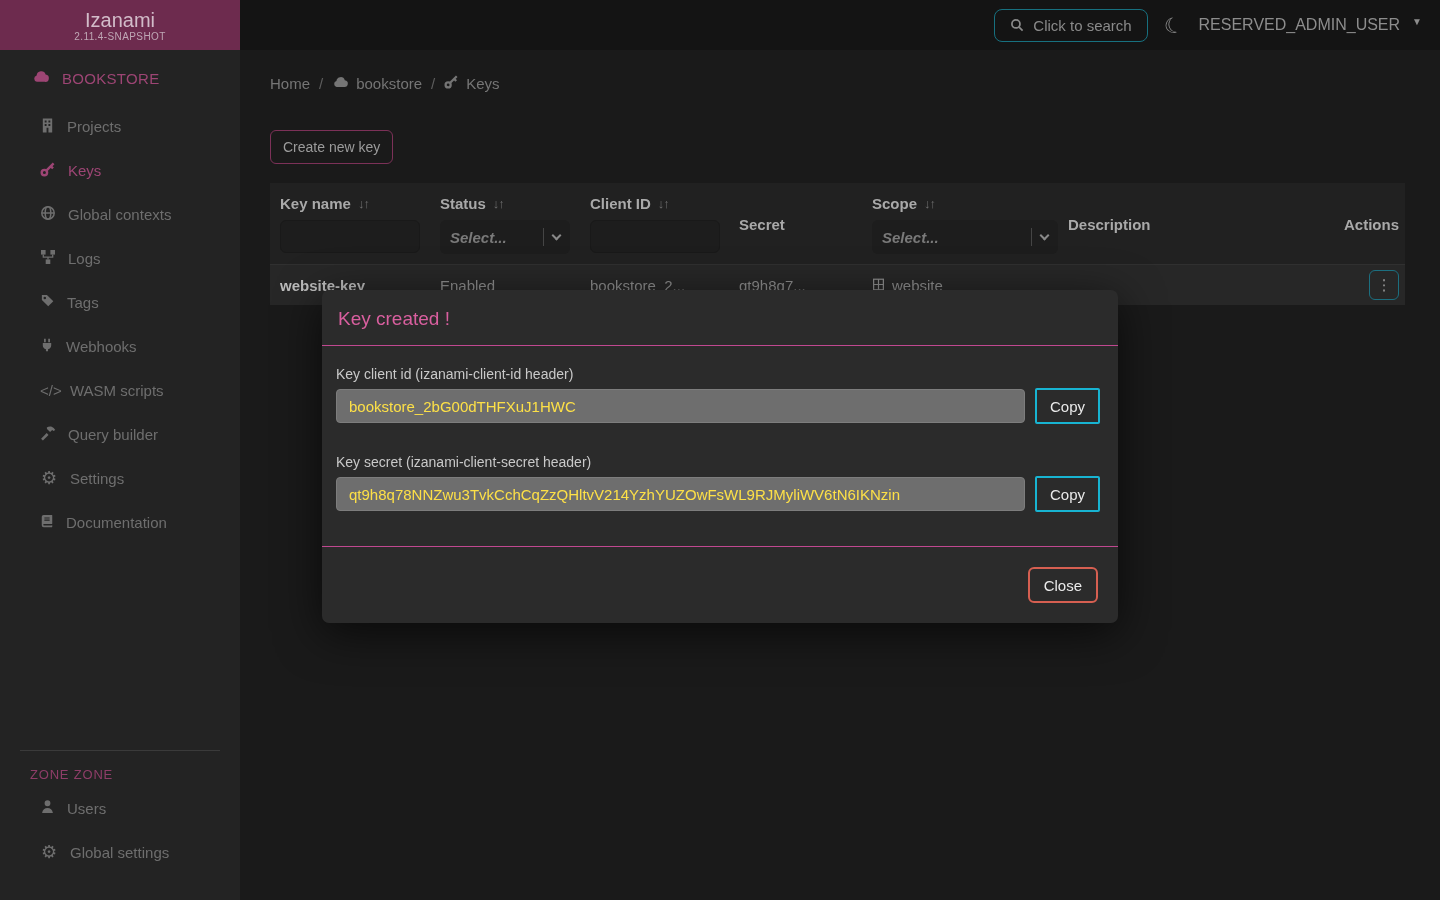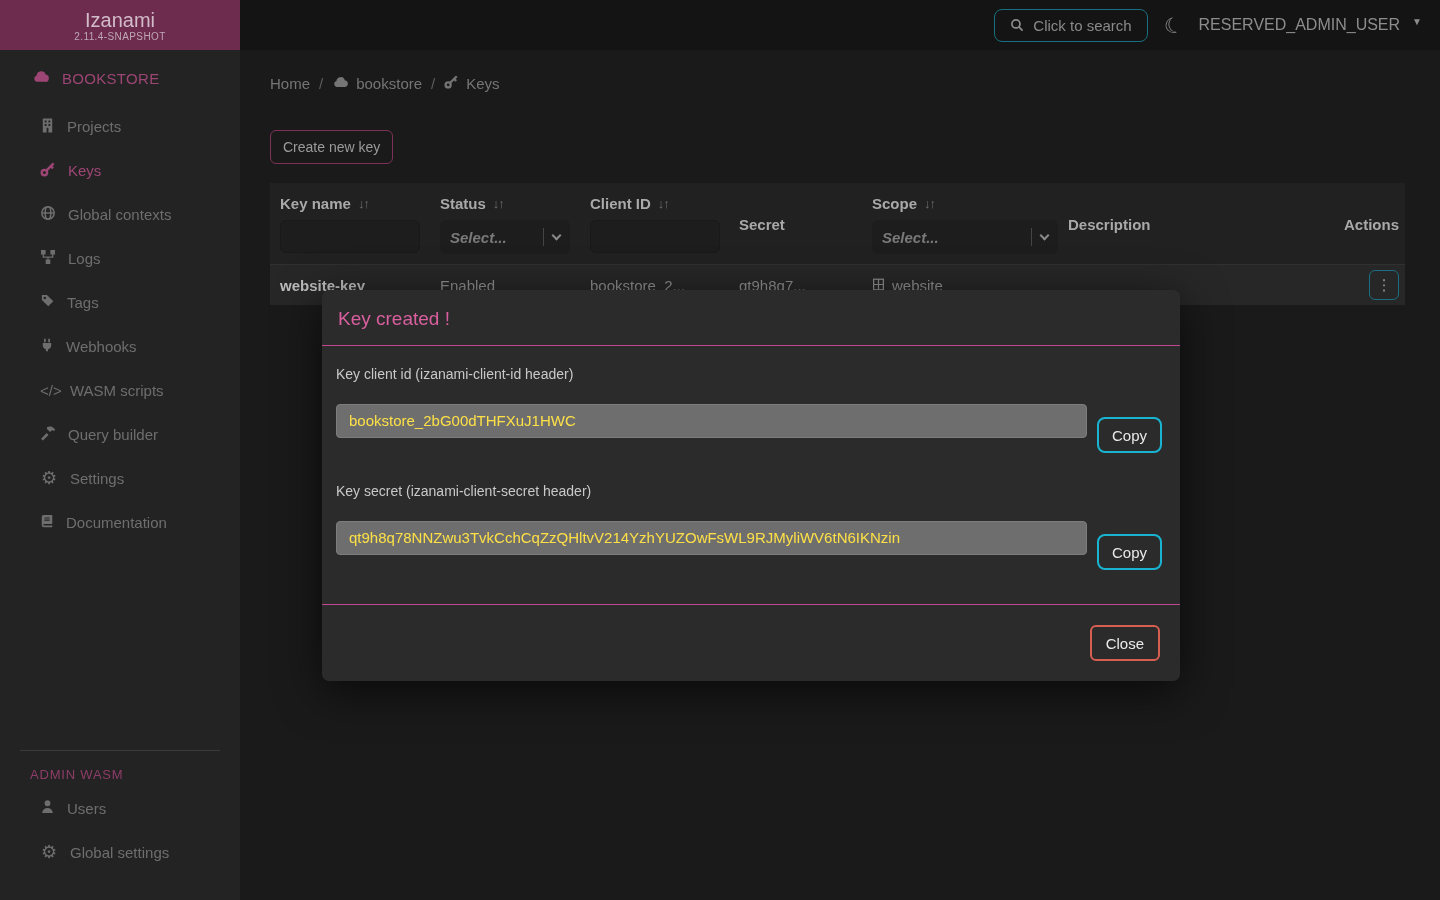--- a/index.html
+++ b/index.html
@@ -50,29 +50,29 @@
   .select { margin-top:8px; height:34px; background:#1d1d1d; border-radius:6px; display:flex; align-items:center; padding:0 10px; cursor:pointer; }
   .select-placeholder { flex:1; color:#7a7a7a; font-size:15px; font-style:italic; font-weight:bold; }
   .select-sep { width:1px; height:18px; background:#454545; margin:0 9px 0 4px; }
   .chev { width:7px; height:7px; border-right:2px solid #8a8a8a; border-bottom:2px solid #8a8a8a; transform:rotate(45deg); margin-top:-3px; }
   .trow { height:41px; background:#272727; border-top:1px solid #303030; color:#8d8d8d; font-size:15px; }
   .cell-keyname { color:#bcbcbc; font-weight:bold; }
   .cell-scope { display:flex; align-items:center; gap:7px; }
   .row-actions-btn { width:30px; height:30px; border:1px solid #1c6f80; border-radius:6px; background:transparent; color:#9a9a9a; font-size:15px; cursor:pointer; justify-self:end; }
 
   
-  .modal { position:absolute; left:322px; top:290px; width:858px; background:#2b2b2b; border-radius:7px; box-shadow:0 10px 45px rgba(0,0,0,.65); z-index:20; }
+  .modal { position:absolute; left:322px; top:290px; width:796px; background:#2b2b2b; border-radius:7px; box-shadow:0 10px 45px rgba(0,0,0,.65); z-index:20; }
   .modal-header { padding:18px 16px 15px 16px; border-bottom:1px solid #c04890; }
   .modal-title { color:#d95f9f; font-size:19px; }
   .modal-body { padding:20px 18px 34px 14px; }
   .field-label { color:#c9c9c9; font-size:14px; margin-bottom:6px; }
   .field-row { display:flex; align-items:center; gap:10px; }
   .field-row + .field-label { margin-top:30px; }
   .modal-input { flex:1; height:34px; background:#6e6e6e; border:1px solid #7d7d7d; border-radius:4px; color:#fde047; font-size:15px; padding:0 12px; font-family:inherit; }
-  .copy-btn { height:36px; min-width:64px; border:2px solid #18b4d2; border-radius:8px; background:transparent; color:#e9e9e9; font-size:15px; padding:0 13px; cursor:pointer; font-family:inherit;margin-top:29px; }
+  .copy-btn { height:36px; min-width:64px; border:2px solid #18b4d2; border-radius:2px; background:transparent; color:#e9e9e9; font-size:15px; padding:0 13px; cursor:pointer; font-family:inherit; }
   .modal-footer { border-top:1px solid #c04890; padding:20px; display:flex; justify-content:flex-end;align-items:center; }
   .close-btn { height:36px; border:2px solid #d65f51; border-radius:6px; background:transparent; color:#ebebeb; font-size:15px; padding:0 14px; cursor:pointer; font-family:inherit; }
 </style>
 </head>
 <body>
 
 <header class="topbar">
   <div class="logo">
     <div class="logo-name">Izanami</div>
     <div class="logo-version">2.11.4-SNAPSHOT</div>
@@ -203,21 +203,21 @@
         <svg width="14" height="16" viewBox="0 0 16 16" fill="#6e6e6e">
             <path d="M13.6 1H4.2A2.2 2.2 0 0 0 2 3.2v9.6A2.2 2.2 0 0 0 4.2 15h9.4a.4.4 0 0 0 .4-.4v-1.8c-.3.1-.6.2-1 .2H4.5a.8.8 0 0 1 0-1.6H13c.4 0 .7 0 1-.2V1.4a.4.4 0 0 0-.4-.4zM5 4h6v1.2H5V4zm0 2.4h6v1.2H5V6.4z"></path>
           </svg>
       </span>
       <span>Documentation</span>
     </div>
   </div>
 
   <div class="admin-zone">
     <hr class="admin-divider">
-    <div class="admin-title">ADMIN WASM</div>
+    <div class="admin-title">ZONE ZONE</div>
     <div class="nav-item">
       <span>
         <svg width="15" height="15" viewBox="0 0 16 16" fill="#6e6e6e">
             <path d="M8 7.6a3.1 3.1 0 1 0 0-6.2 3.1 3.1 0 0 0 0 6.2zM2.3 14.6c.4-3.1 2.8-5 5.7-5s5.3 1.9 5.7 5l.05.4H2.25z"></path>
           </svg>
       </span>
       <span>Users</span>
     </div>
     <div class="nav-item">
       <span class="txt-icon" style="font-size:18px;">⚙</span>

